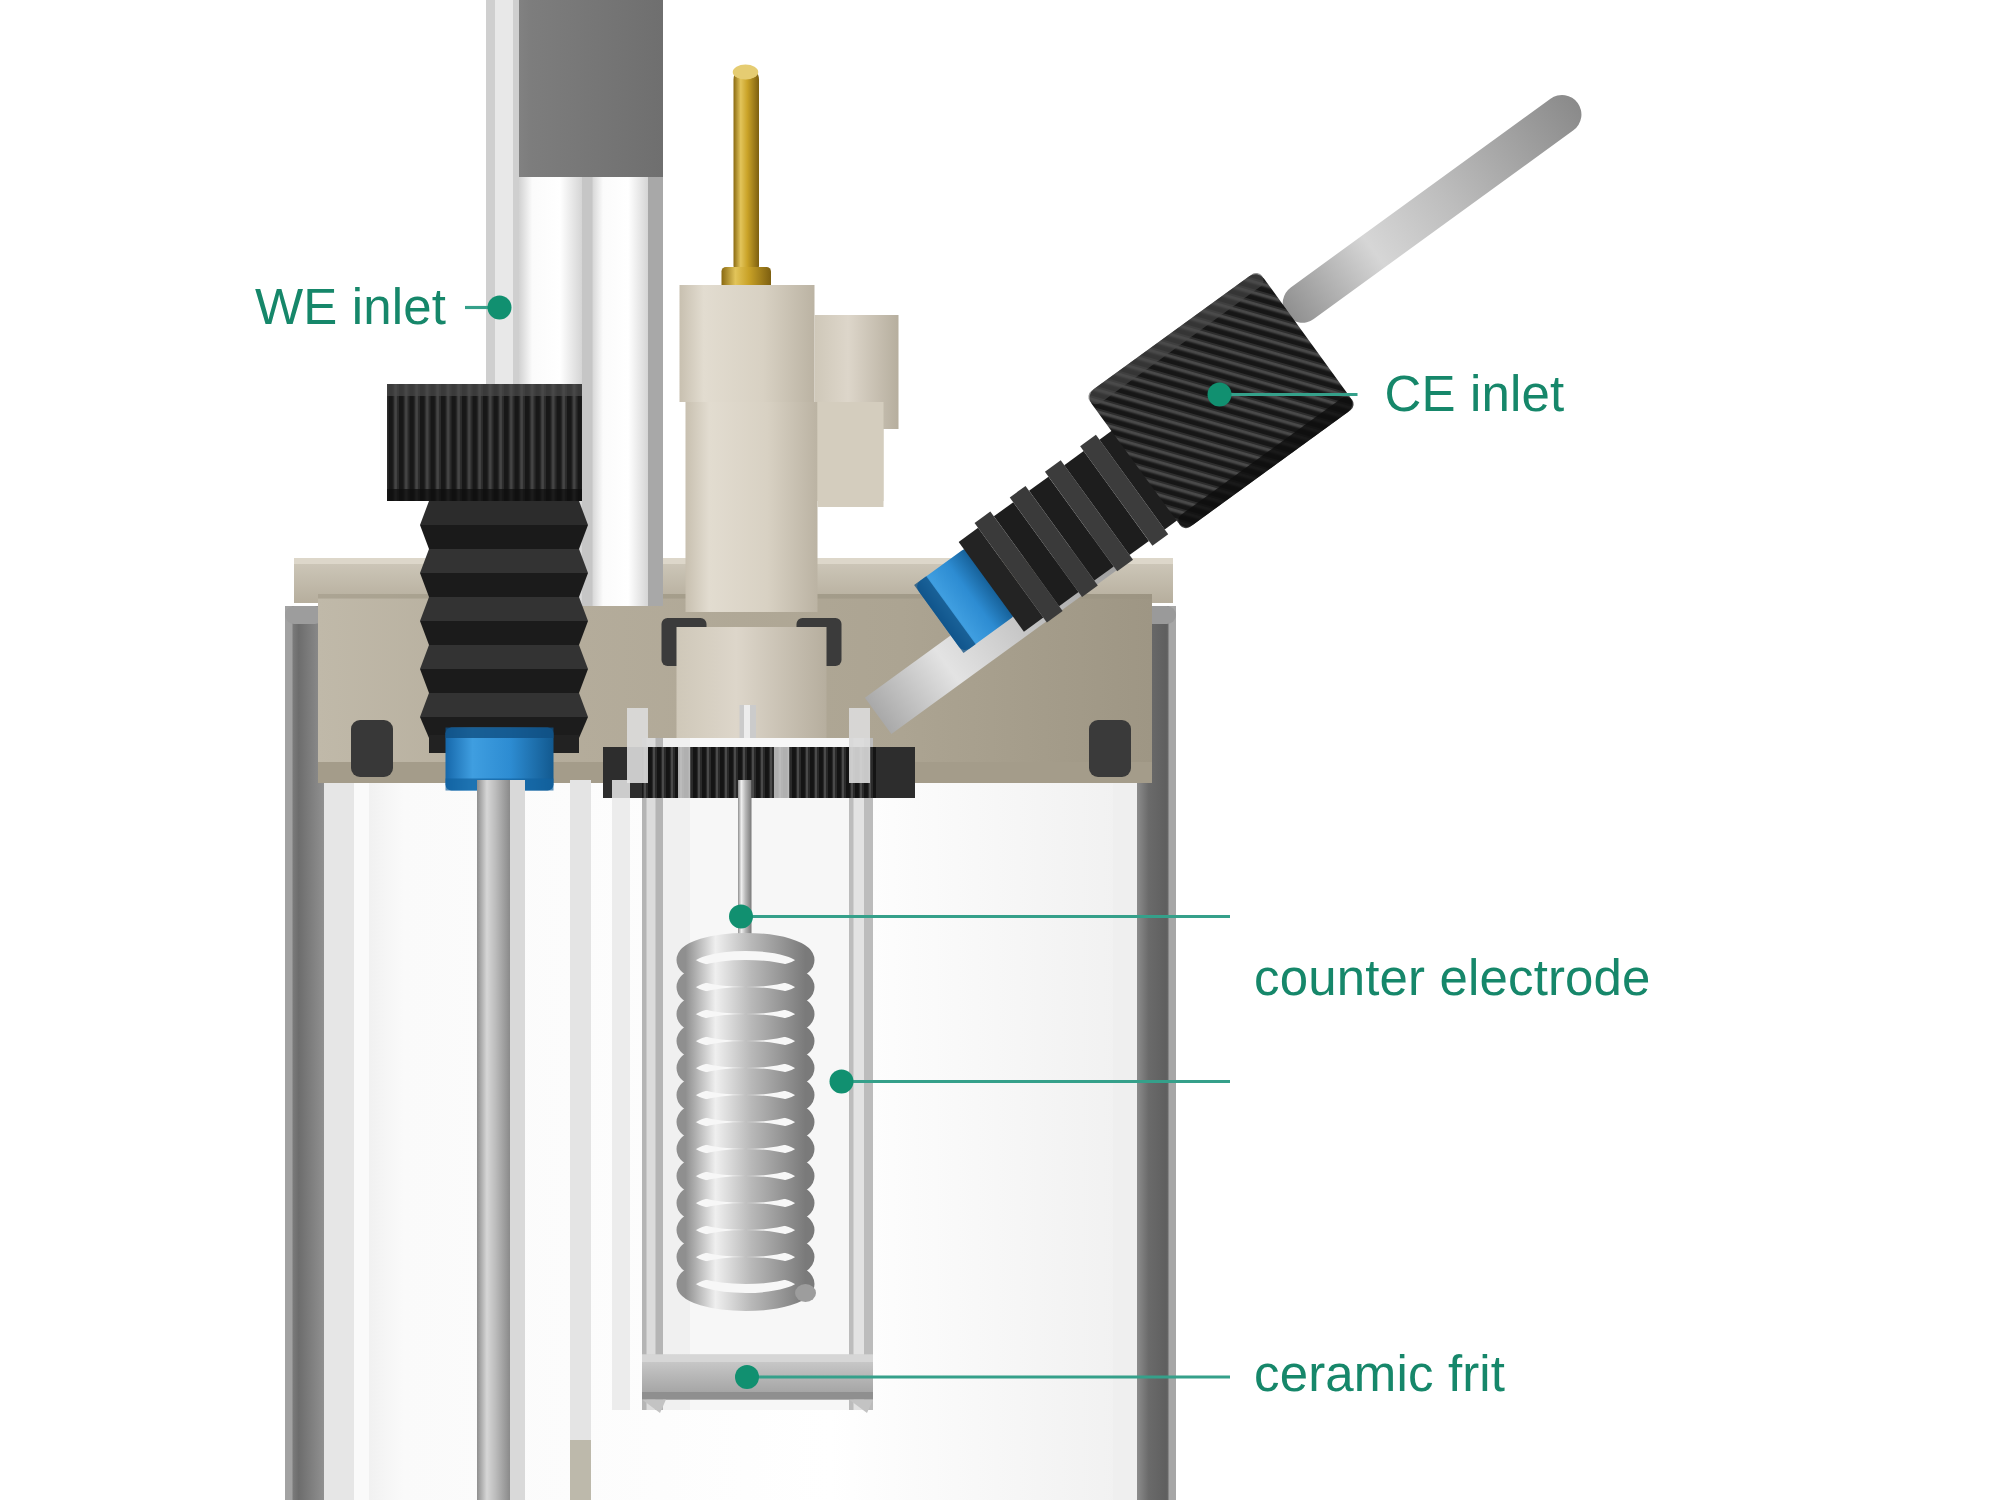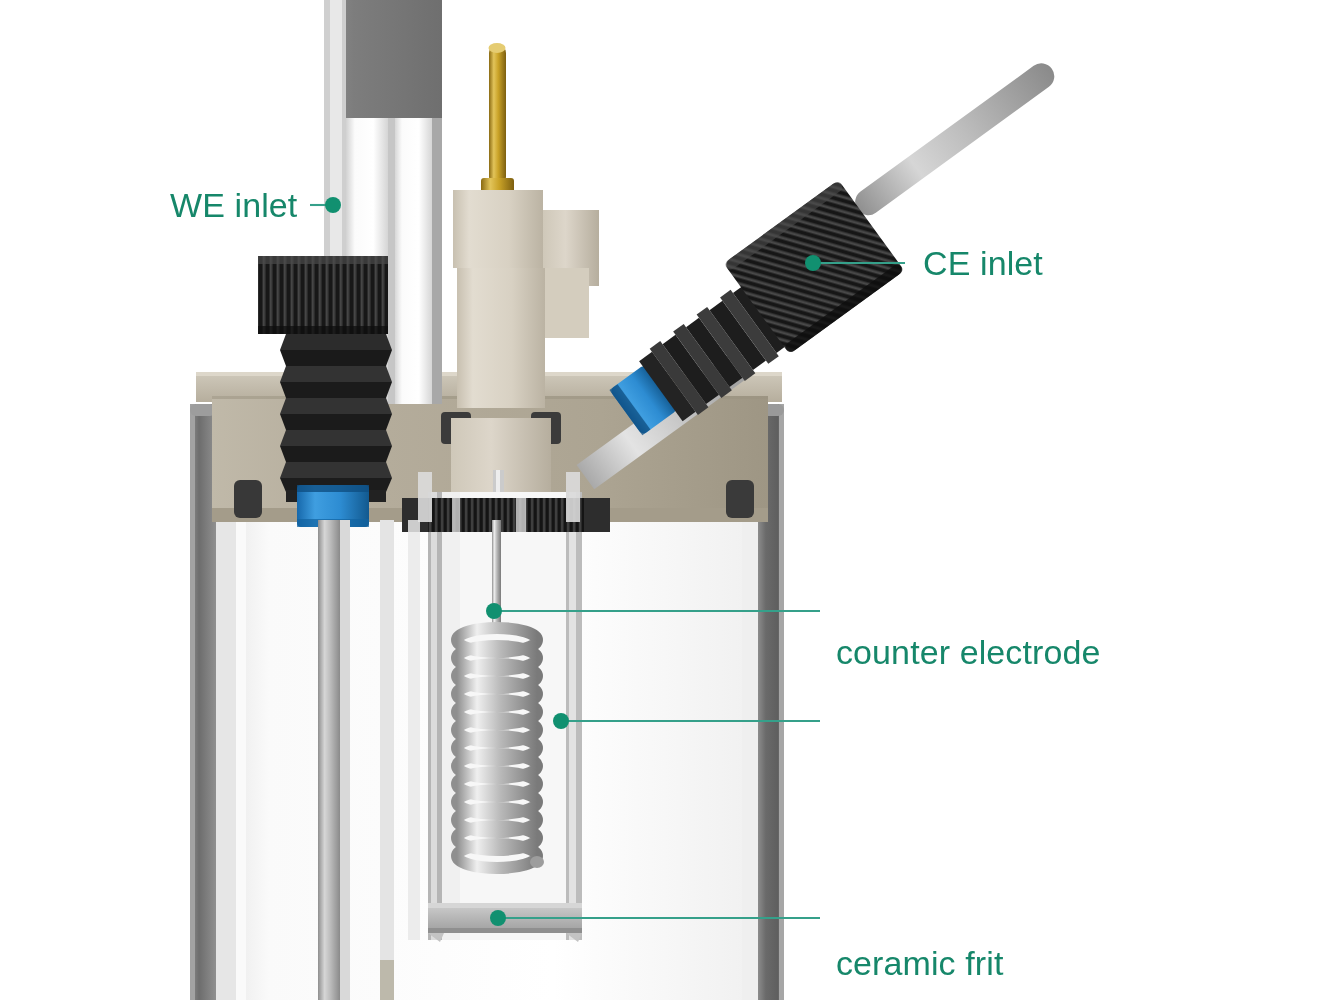--- a/index.html
+++ b/index.html
@@ -385,17 +385,17 @@
 
   <div class="label right" style="left:923px; top:246px;">
     <span>CE inlet</span>
   </div>
 
   <div class="label right" style="left:836px; top:611px;margin-top:24px;">
     <span>counter electrode</span>
   </div>
 
 
-  <div class="label right" style="left:836px; top:899px;margin-top:47px;">
+  <div class="label right" style="left:836px; top:899px;">
     <span>ceramic frit</span>
   </div>
 
 </div>
 
 </body></html>

